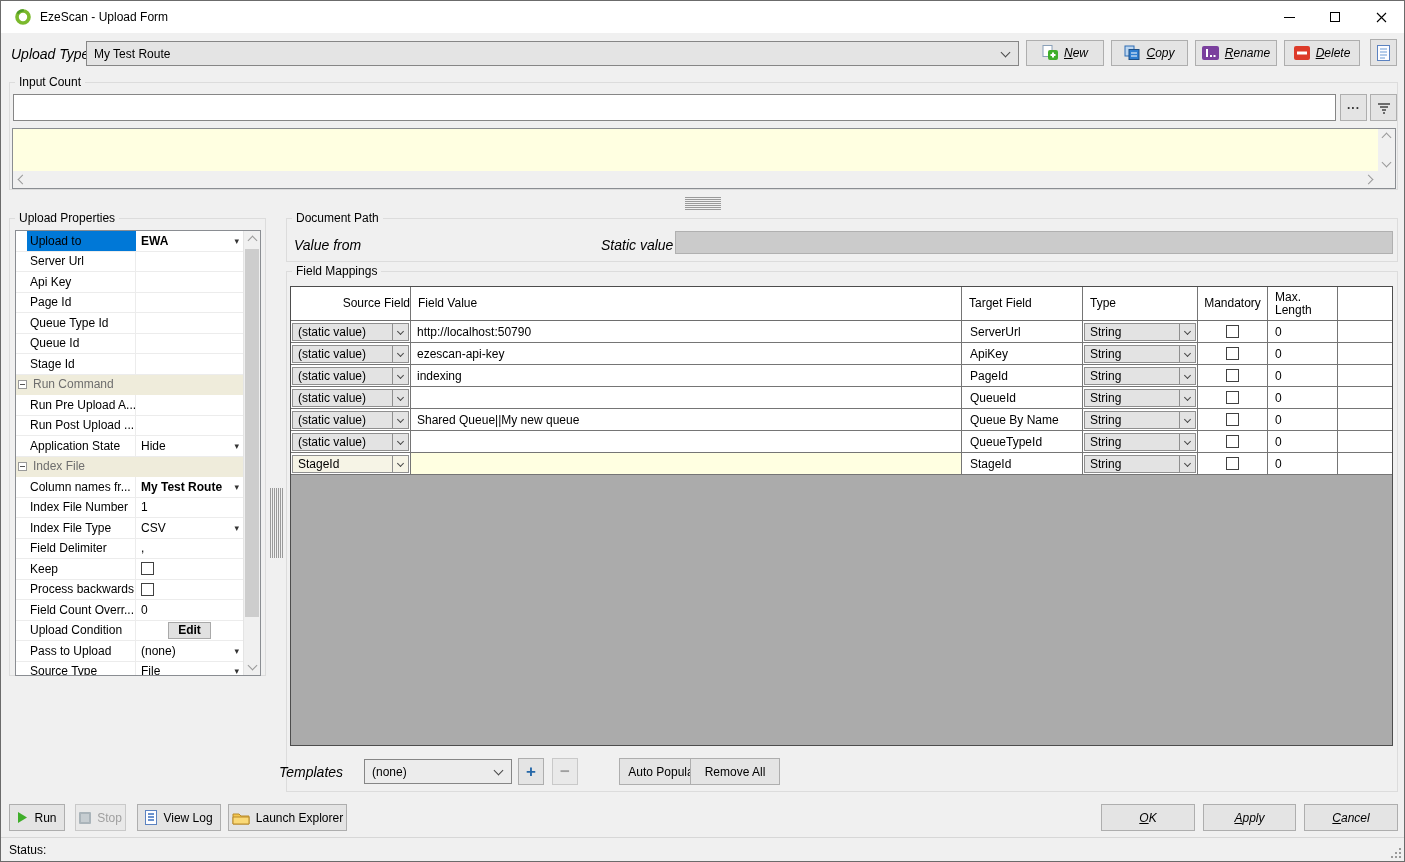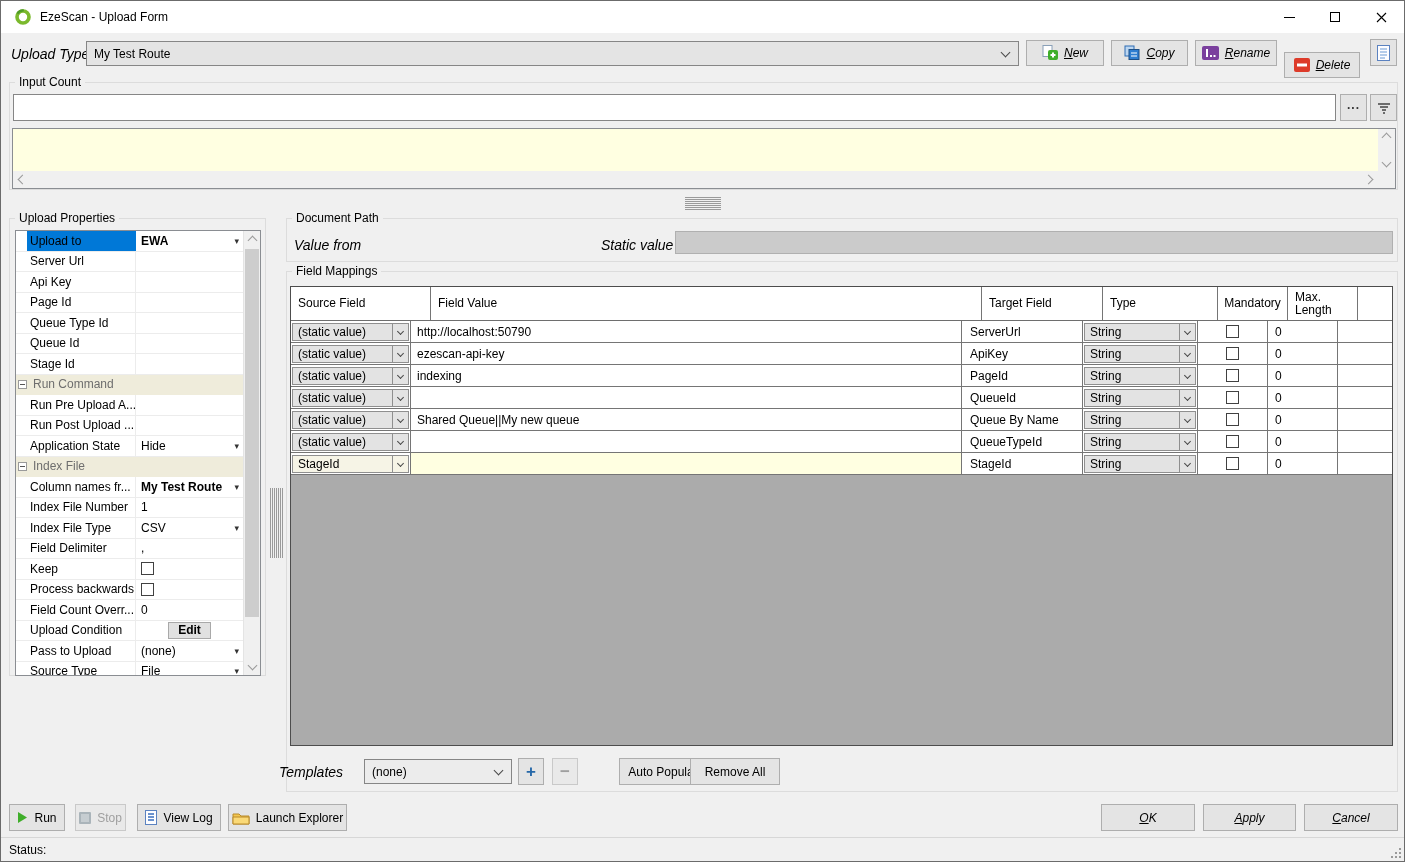--- a/index.html
+++ b/index.html
@@ -147,21 +147,21 @@
   </div>
   <div class="btn" style="left:1194px;top:39px;width:82px;height:26px;">
     <svg width="17" height="14">
         <rect x="0" y="0" width="17" height="14" rx="2" fill="#7a3f9d"></rect>
         <rect x="4" y="3" width="2" height="8" fill="#fff"></rect>
         <rect x="8" y="9" width="2" height="2" fill="#fff"></rect>
         <rect x="11.5" y="9" width="2" height="2" fill="#fff"></rect>
       </svg>
     <span class="mnemonic">Rename</span>
   </div>
-  <div class="btn" style="left:1283px;top:39px;width:76px;height:26px;margin-top:12px;">
+  <div class="btn" style="left:1283px;top:39px;width:76px;height:26px;">
     <svg width="16" height="14">
         <rect width="16" height="14" rx="2" fill="#dd3b2a"></rect>
         <rect x="3" y="5.5" width="10" height="3" fill="#fff"></rect>
       </svg>
     <span class="mnemonic">Delete</span>
   </div>
   <div class="sq-btn" style="left:1369px;top:38px;width:27px;height:27px;">
     <svg width="13" height="16">
         <rect x="0.5" y="0.5" width="12" height="15" fill="#fdfdff" stroke="#5b82c0"></rect>
         <path d="M3 4 h7 M3 7 h7 M3 10 h7 M3 13 h5" stroke="#6d9bd6" stroke-width="1.2"></path>
@@ -369,21 +369,21 @@
   </div>
   <span class="lbl" style="left:293px;top:236px;">Value from</span>
   <span class="lbl" style="left:600px;top:236px;">Static value</span>
   <div class="static-field" style="left:674px;top:230px;width:718px;height:23px;"></div>
 
   <div class="gb" style="left:285px;top:270px;width:1112px;height:521px;">
     <span class="gb-label">Field Mappings</span>
   </div>
   <div class="mtable">
     <div class="mhead" id="map-head">
-        <div class="hc" style="width: 140px;">
+        <div class="hc" style="width: 120px; justify-content: flex-end;">
           <span class="hctext">Source Field</span>
         </div>
         <div class="hc" style="width: 551px;">
           <span class="hctext">Field Value</span>
         </div>
         <div class="hc" style="width: 121px;">
           <span class="hctext">Target Field</span>
         </div>
         <div class="hc" style="width: 115px;">
           <span class="hctext">Type</span>

